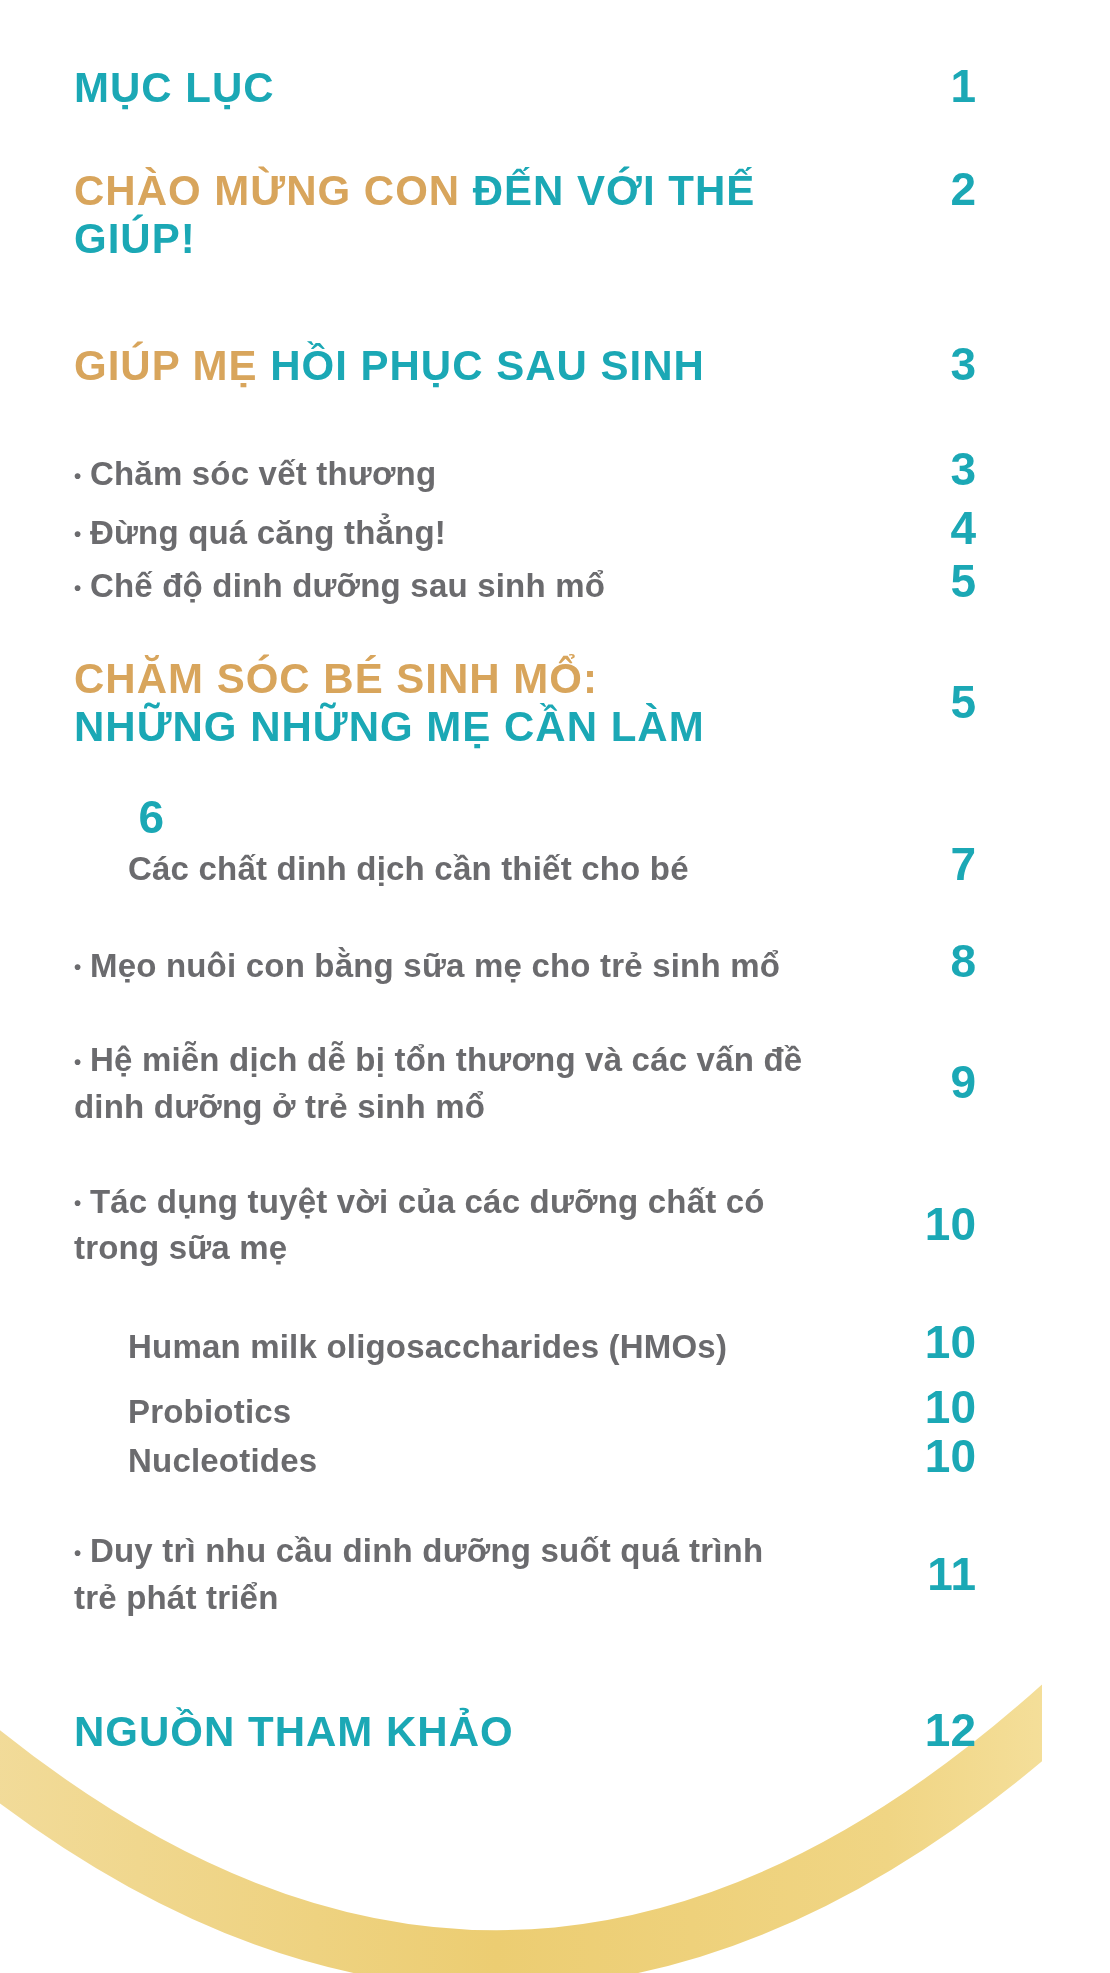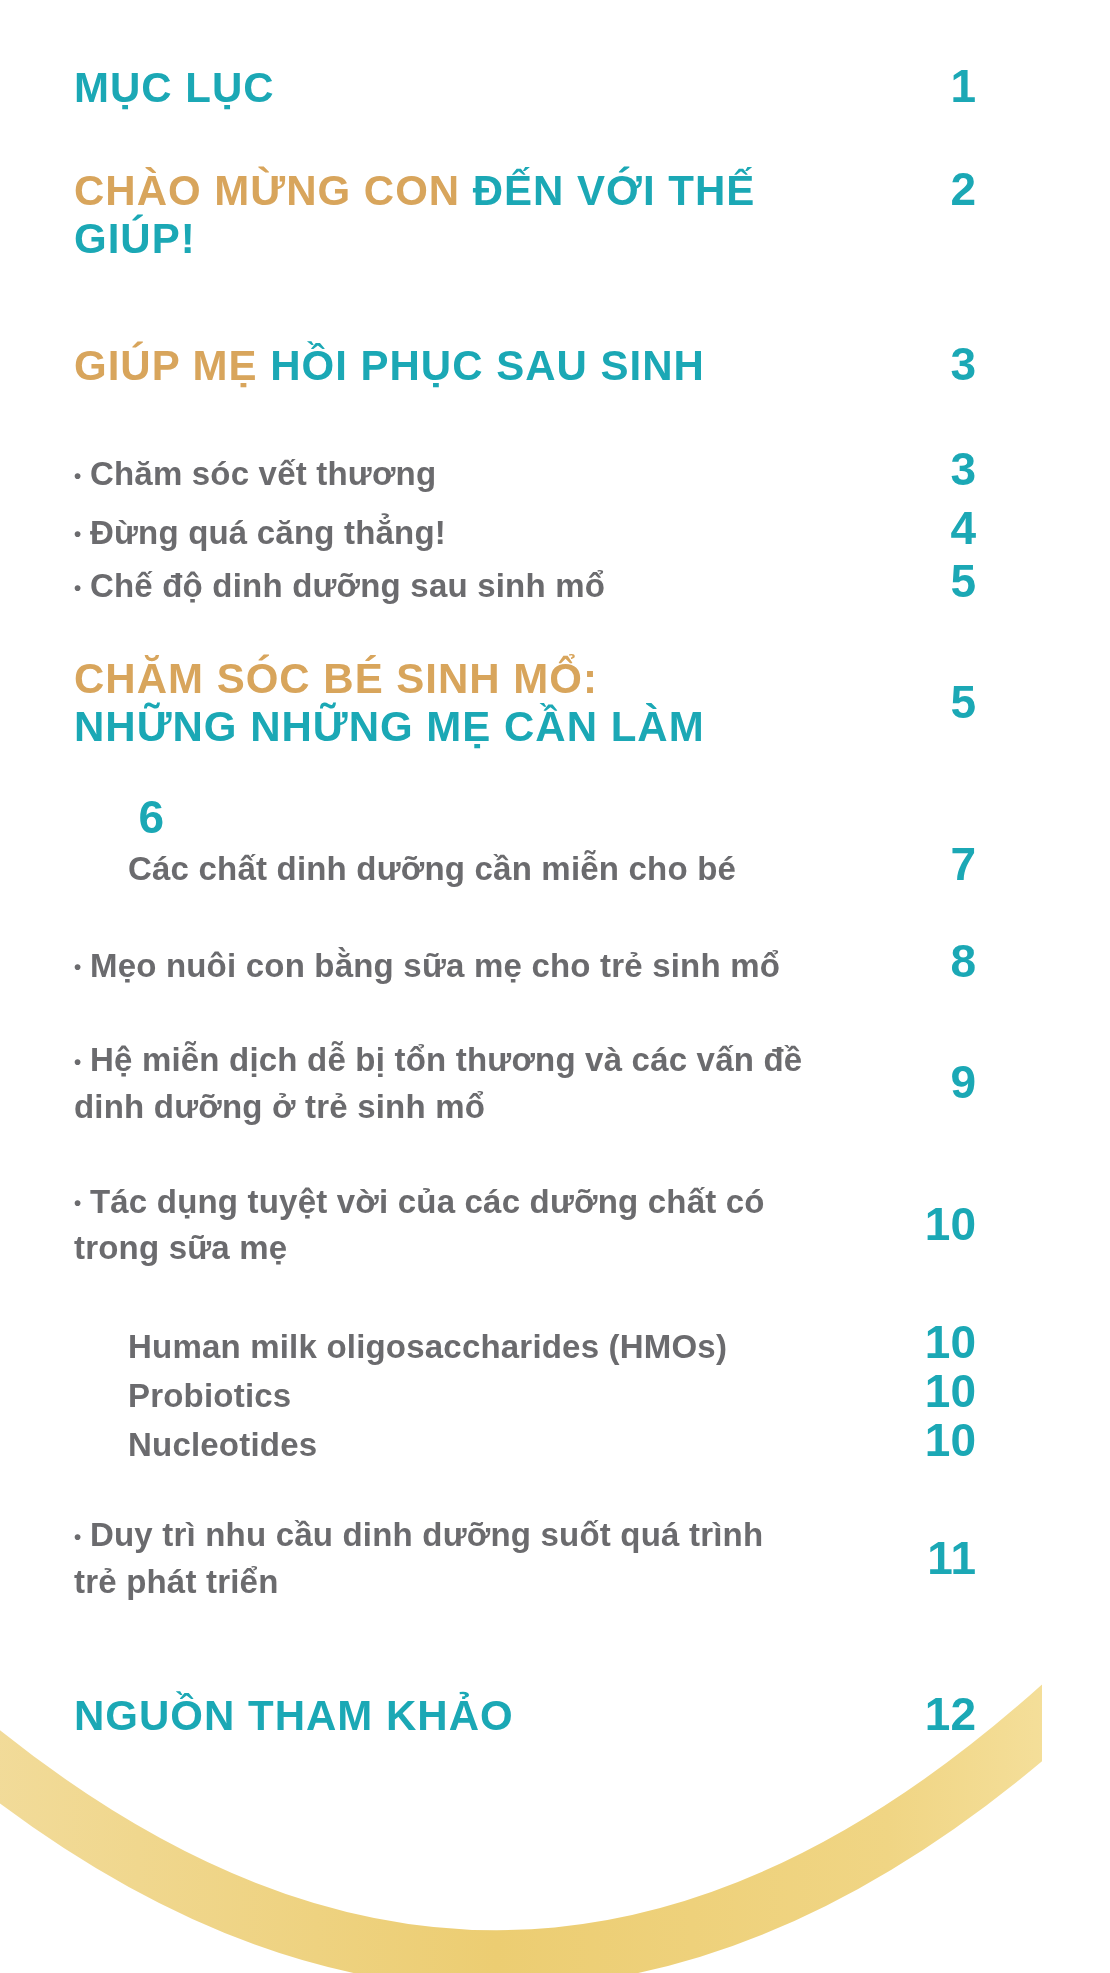--- a/index.html
+++ b/index.html
@@ -142,21 +142,21 @@
       </div>
       <div class="pg">5</div>
     </div>
 
     <div class="row baseline" style="margin-top:44px">
       <div class="pg">6</div>
     </div>
 
     <div class="row baseline" style="margin-top:2px">
       <div class="label b ind">
-        <span class="txt">Các chất dinh dưỡng cần miễn cho bé</span>
+        <span class="txt">Các chất dinh dịch cần thiết cho bé</span>
       </div>
       <div class="pg">7</div>
     </div>
 
     <div class="row baseline" style="margin-top:48px">
       <div class="label b">
         <span class="dot">•</span><span class="txt">Mẹo nuôi con bằng sữa mẹ cho trẻ sinh mổ</span>
       </div>
       <div class="pg">8</div>
     </div>
@@ -177,21 +177,21 @@
       <div class="pg">10</div>
     </div>
 
     <div class="row baseline" style="margin-top:50px">
       <div class="label b ind">
         <span class="txt">Human milk oligosaccharides (HMOs)</span>
       </div>
       <div class="pg">10</div>
     </div>
 
-    <div class="row baseline" style="margin-top:0">
+    <div class="row baseline" style="margin-top:16px">
       <div class="label b ind">
         <span class="txt">Probiotics</span>
       </div>
       <div class="pg">10</div>
     </div>
 
     <div class="row baseline" style="margin-top:0px">
       <div class="label b ind">
         <span class="txt">Nucleotides</span>
       </div>

